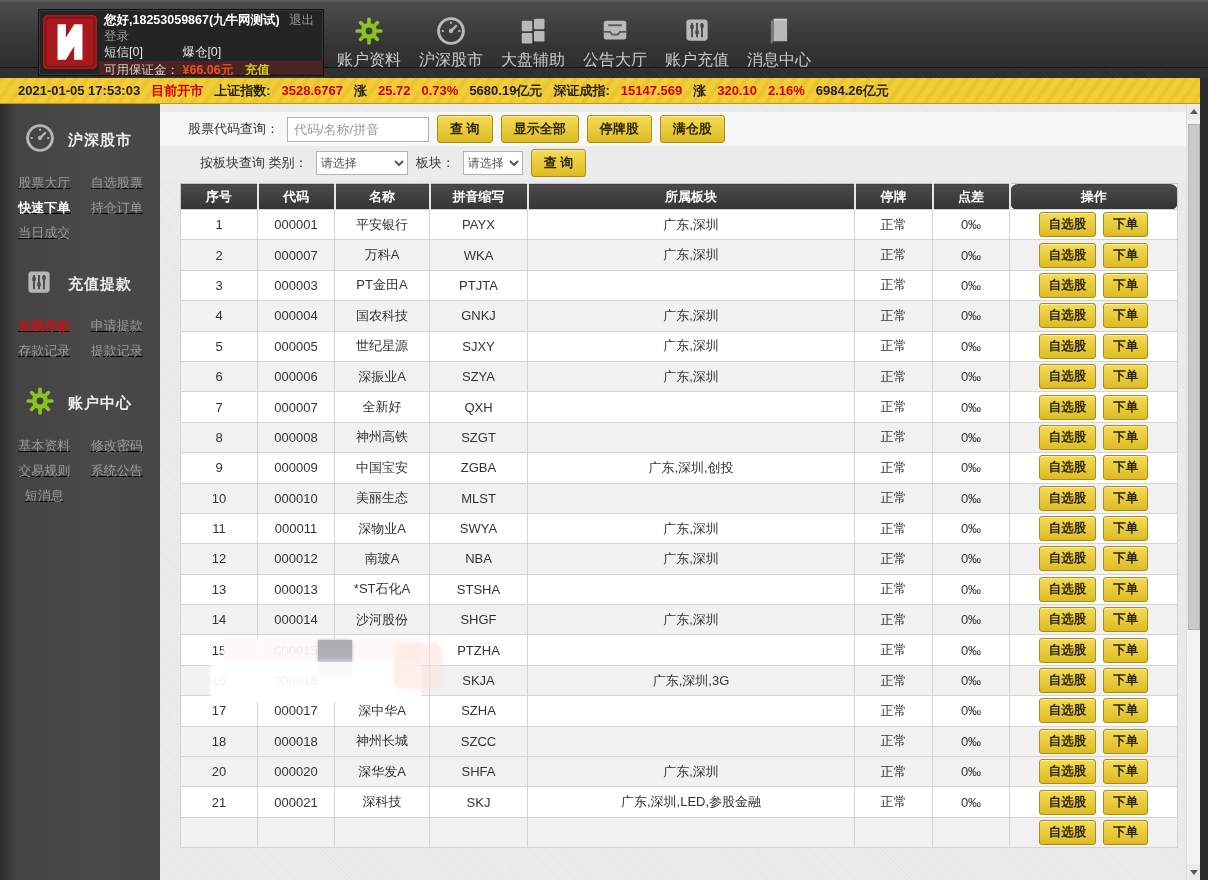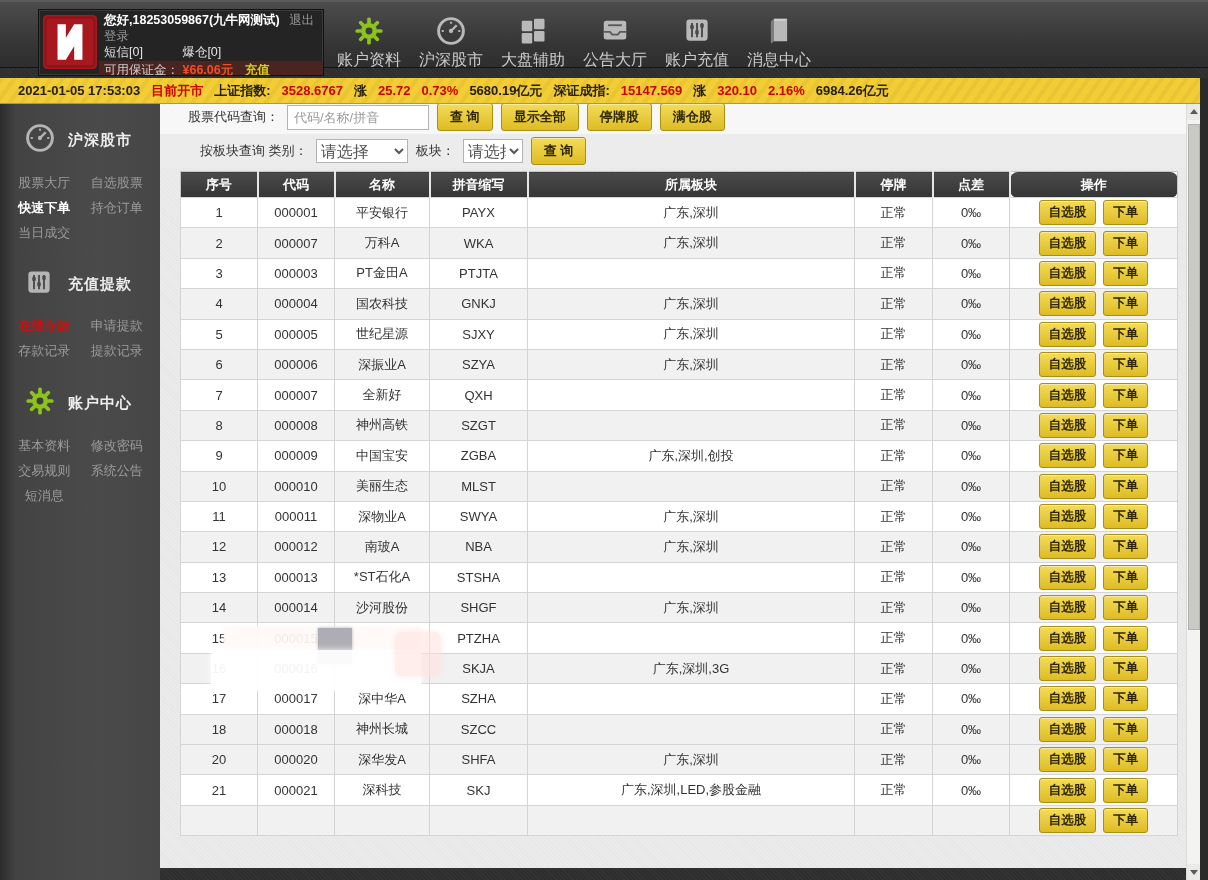--- a/index.html
+++ b/index.html
@@ -48,39 +48,39 @@
   
   .sidebar { position:absolute; left:0; top:104px; width:160px; height:776px;
           background:linear-gradient(to right,#2b2b2b 0,#434343 16px,#4a4a4a 60%,#464646 100%);
           padding-top:18px; z-index:2; }
   .side-section { margin-top:22px; }
   .side-section:first-child { margin-top:0; }
   .side-head { display:flex; align-items:center; padding-left:24px; margin-bottom:12px; }
   .side-icon { color:#b5b5b5; width:36px; }
   .side-icon.green { color:#8cc41d; }
   .side-title { color:#ededed; font-size:15px; font-weight:bold; margin-left:8px; letter-spacing:1px; }
-  .side-items { display:grid; grid-template-columns:1fr 1fr; padding:0 7px 0 8px; }
+  .side-items { display:grid; grid-template-columns:1fr 1fr; padding:0 7px 0 8px;text-decoration:underline; }
   .side-link { display:block; text-align:center; line-height:25px; font-size:13px;
           color:#9b9b9b; text-decoration:none; cursor:pointer; white-space:nowrap; }
   .side-link.current { color:#ffffff; font-weight:bold; }
   .side-link.hot { color:#cc1010; font-weight:bold; }
 
   
-  .content { position:absolute; left:160px; top:92px; width:1026px; height:776px;
+  .content { position:absolute; left:160px; top:104px; width:1026px; height:776px;
           background:#ebebeb; overflow:hidden; padding-top:8px; }
   .content::before { content:""; position:absolute; inset:0; pointer-events:none; z-index:0;
           background:repeating-linear-gradient(45deg, rgba(0,0,0,.02) 0 1px, transparent 1px 3px); }
   .band { position:relative; z-index:1; display:flex; align-items:center; height:34px; }
   .band1 { background:#f7f7f7; padding-left:28px; gap:8px; }
   .band2 { background:#ececec; padding-left:40px; gap:8px; }
   .flabel { font-size:13px; color:#333; }
   .code-input { width:142px; height:25px; border:1px solid #b3b3b3; padding:0 6px;
           font-size:13px; color:#333; background:#fff; }
   .code-input::placeholder { color:#9a9a9a; }
-  select { height:24px; border:1px solid #b3b3b3; background:#fff; font-size:16px; color:#555; }
+  select { height:24px; border:1px solid #b3b3b3; background:#fff; font-size:12px; color:#555; }
   .sel-cat { width:92px; } .sel-sec { width:60px; }
   .btn-y { background:linear-gradient(#f4dc58,#ddbb24); border:1px solid #a98f14; border-radius:3px;
           color:#2e2600; font-weight:bold; font-size:13px; padding:4px 12px; cursor:pointer;
           box-shadow:inset 0 1px 0 rgba(255,255,255,.45); white-space:nowrap; }
   .btn-sm { padding:3px 9px; font-size:12.5px; }
 
   
   .tbl-wrap { position:relative; z-index:1; margin:3px 0 0 20px; width:997px; }
   table { border-collapse:collapse; width:997px; table-layout:fixed; background:#fff;
           border:1px solid #c6c6c6; }

